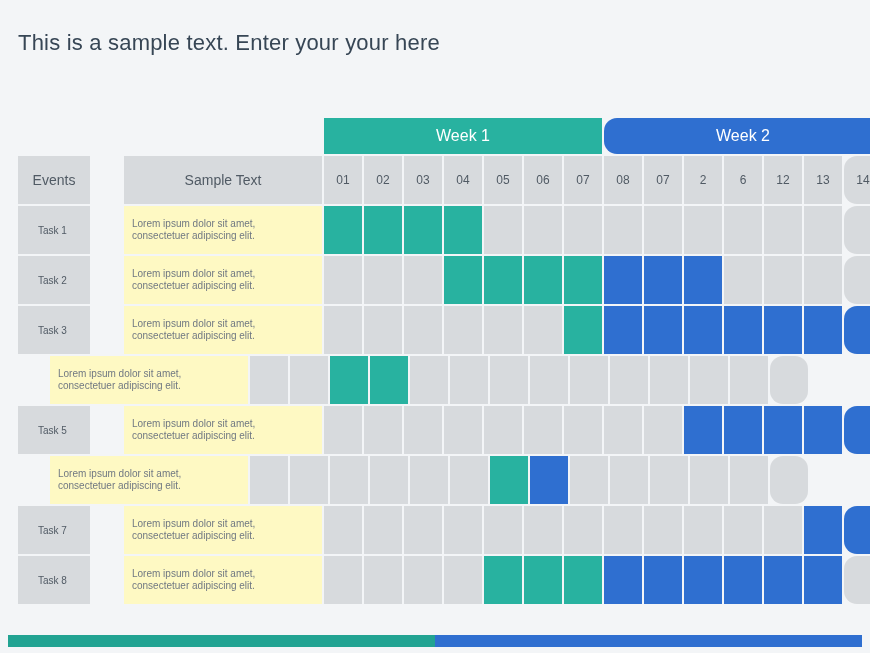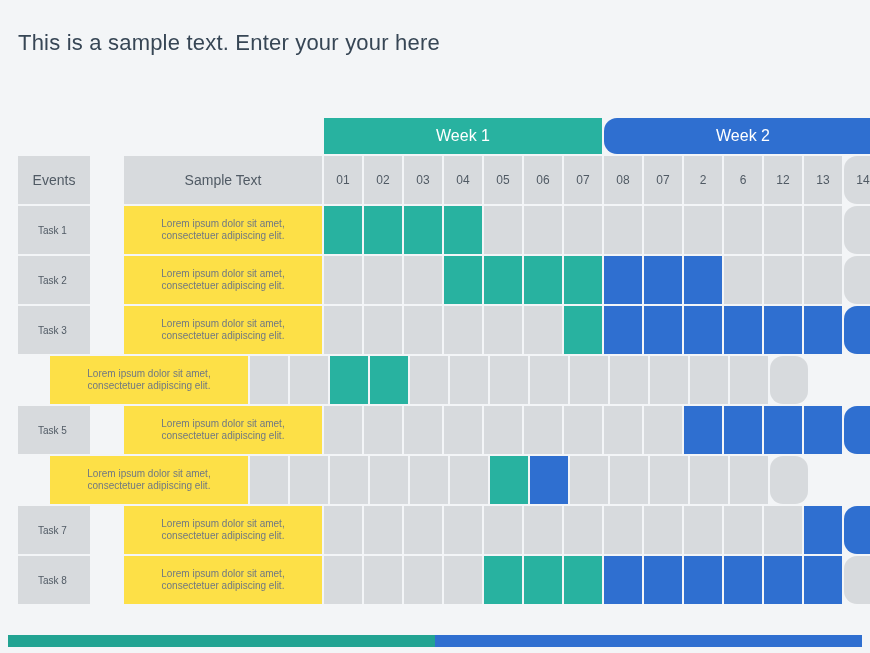--- a/index.html
+++ b/index.html
@@ -61,27 +61,27 @@
   
   .row-body .cell { height: 48px; }
   .row-body .c-events {
     background: #d7dadd;
     color: #505a64;
     font-size: 10px;
     justify-content: flex-start;
     padding-left: 20px;
   }
   .row-body .c-sample {
-    background: #fde047;
+    background: #fef9c3;
     color: #707882;
     font-size: 10px;
     line-height: 1.25;
     justify-content: flex-start;
     padding: 0 8px;
-    text-align: center;
+    text-align: left;
   }
   .row-body .c-day { background: #d7dadd; }
   .row-body .c-day.teal { background: #28b2a0; }
   .row-body .c-day.blue { background: #2f6fd0; }
   
   .footer-bar {
     position: absolute;
     left: 8px;
     right: 8px;
     bottom: 6px;

